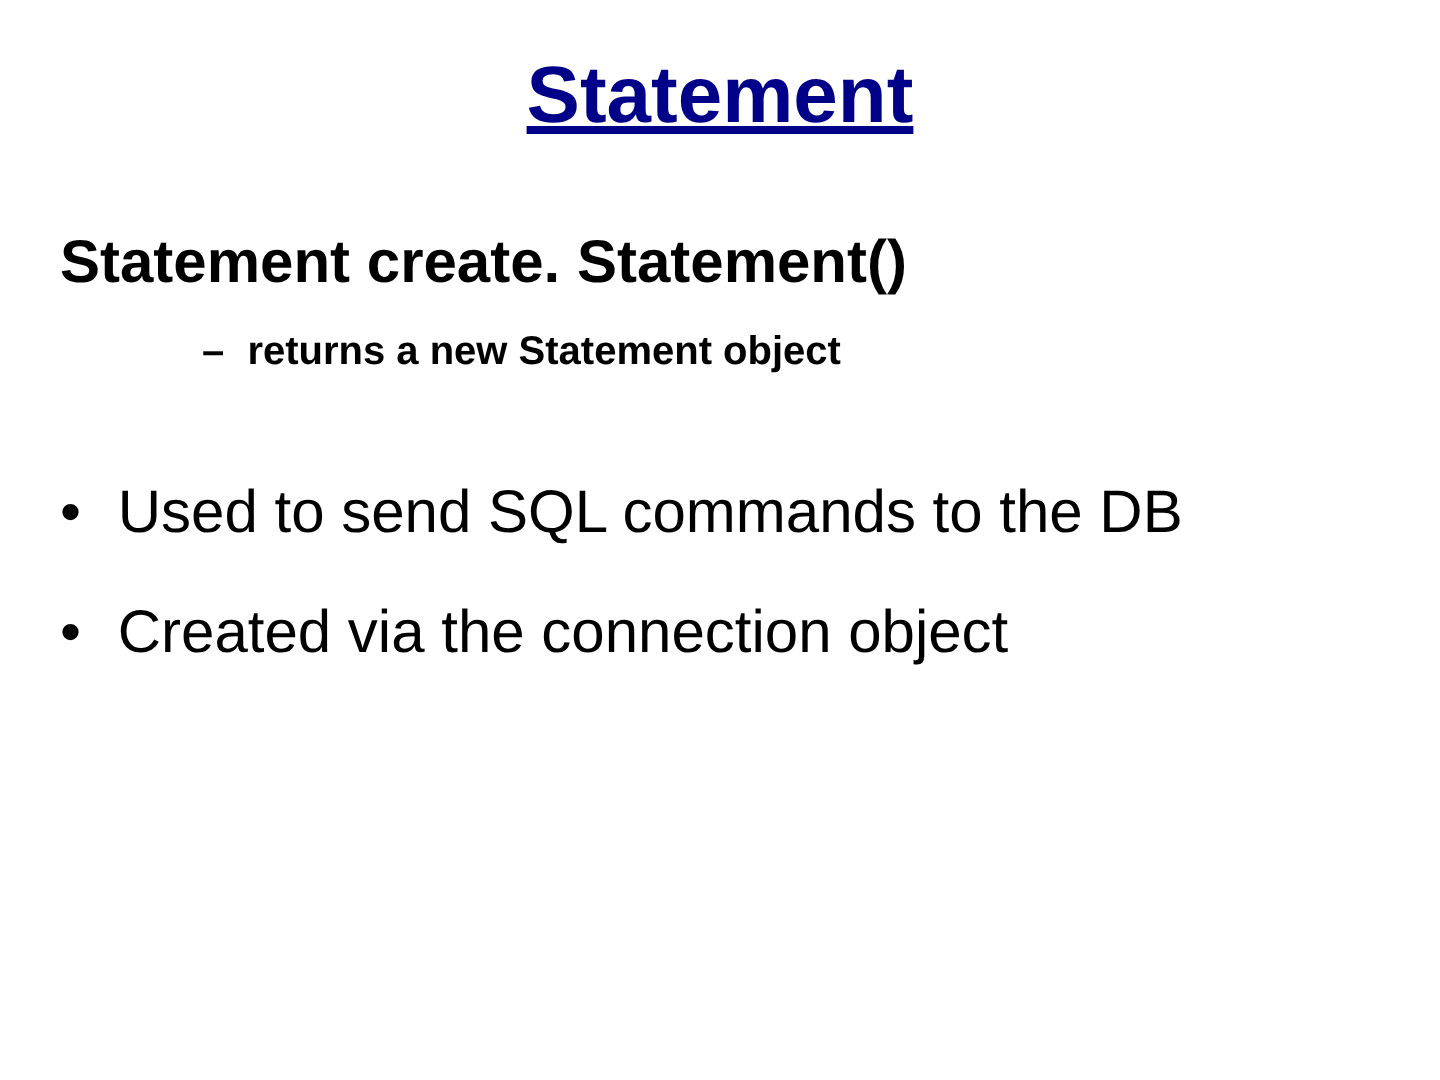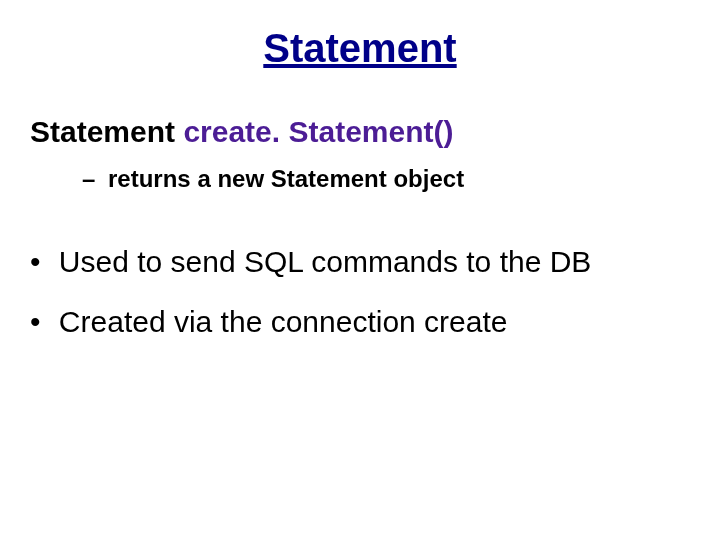--- a/index.html
+++ b/index.html
@@ -27,26 +27,26 @@
     text-decoration: underline;
     margin-top: 6px;
     margin-bottom: 44px;
   }
   .sig-line {
     font-size: 30px;
     font-weight: bold;
     margin-left: 6px;
   }
   .sig-type { color: #000000; }
-  .sig-method { color: #4c1d95; }
+  .sig-method { color: #000000; }
   .sub-line {
-    font-size: 24px;
+    font-size: 20px;
     font-weight: bold;
     margin-top: 16px;
-    margin-left: 58px;
+    margin-left: 77px;
   }
   .sub-dash { margin-right: 6px; }
   .bullets {
     margin-top: 52px;
     margin-left: 6px;
   }
   .bullet {
     font-size: 30px;
     margin-bottom: 26px;
   }
@@ -70,17 +70,17 @@
     <span>returns a new Statement object</span>
   </div>
 
   <div class="bullets">
     <div class="bullet">
       <span class="dot">•</span>
       <span>Used to send SQL commands to the DB</span>
     </div>
     <div class="bullet">
       <span class="dot">•</span>
-      <span>Created via the connection create</span>
+      <span>Created via the connection object</span>
     </div>
   </div>
 
 </div>
 
 </body></html>

